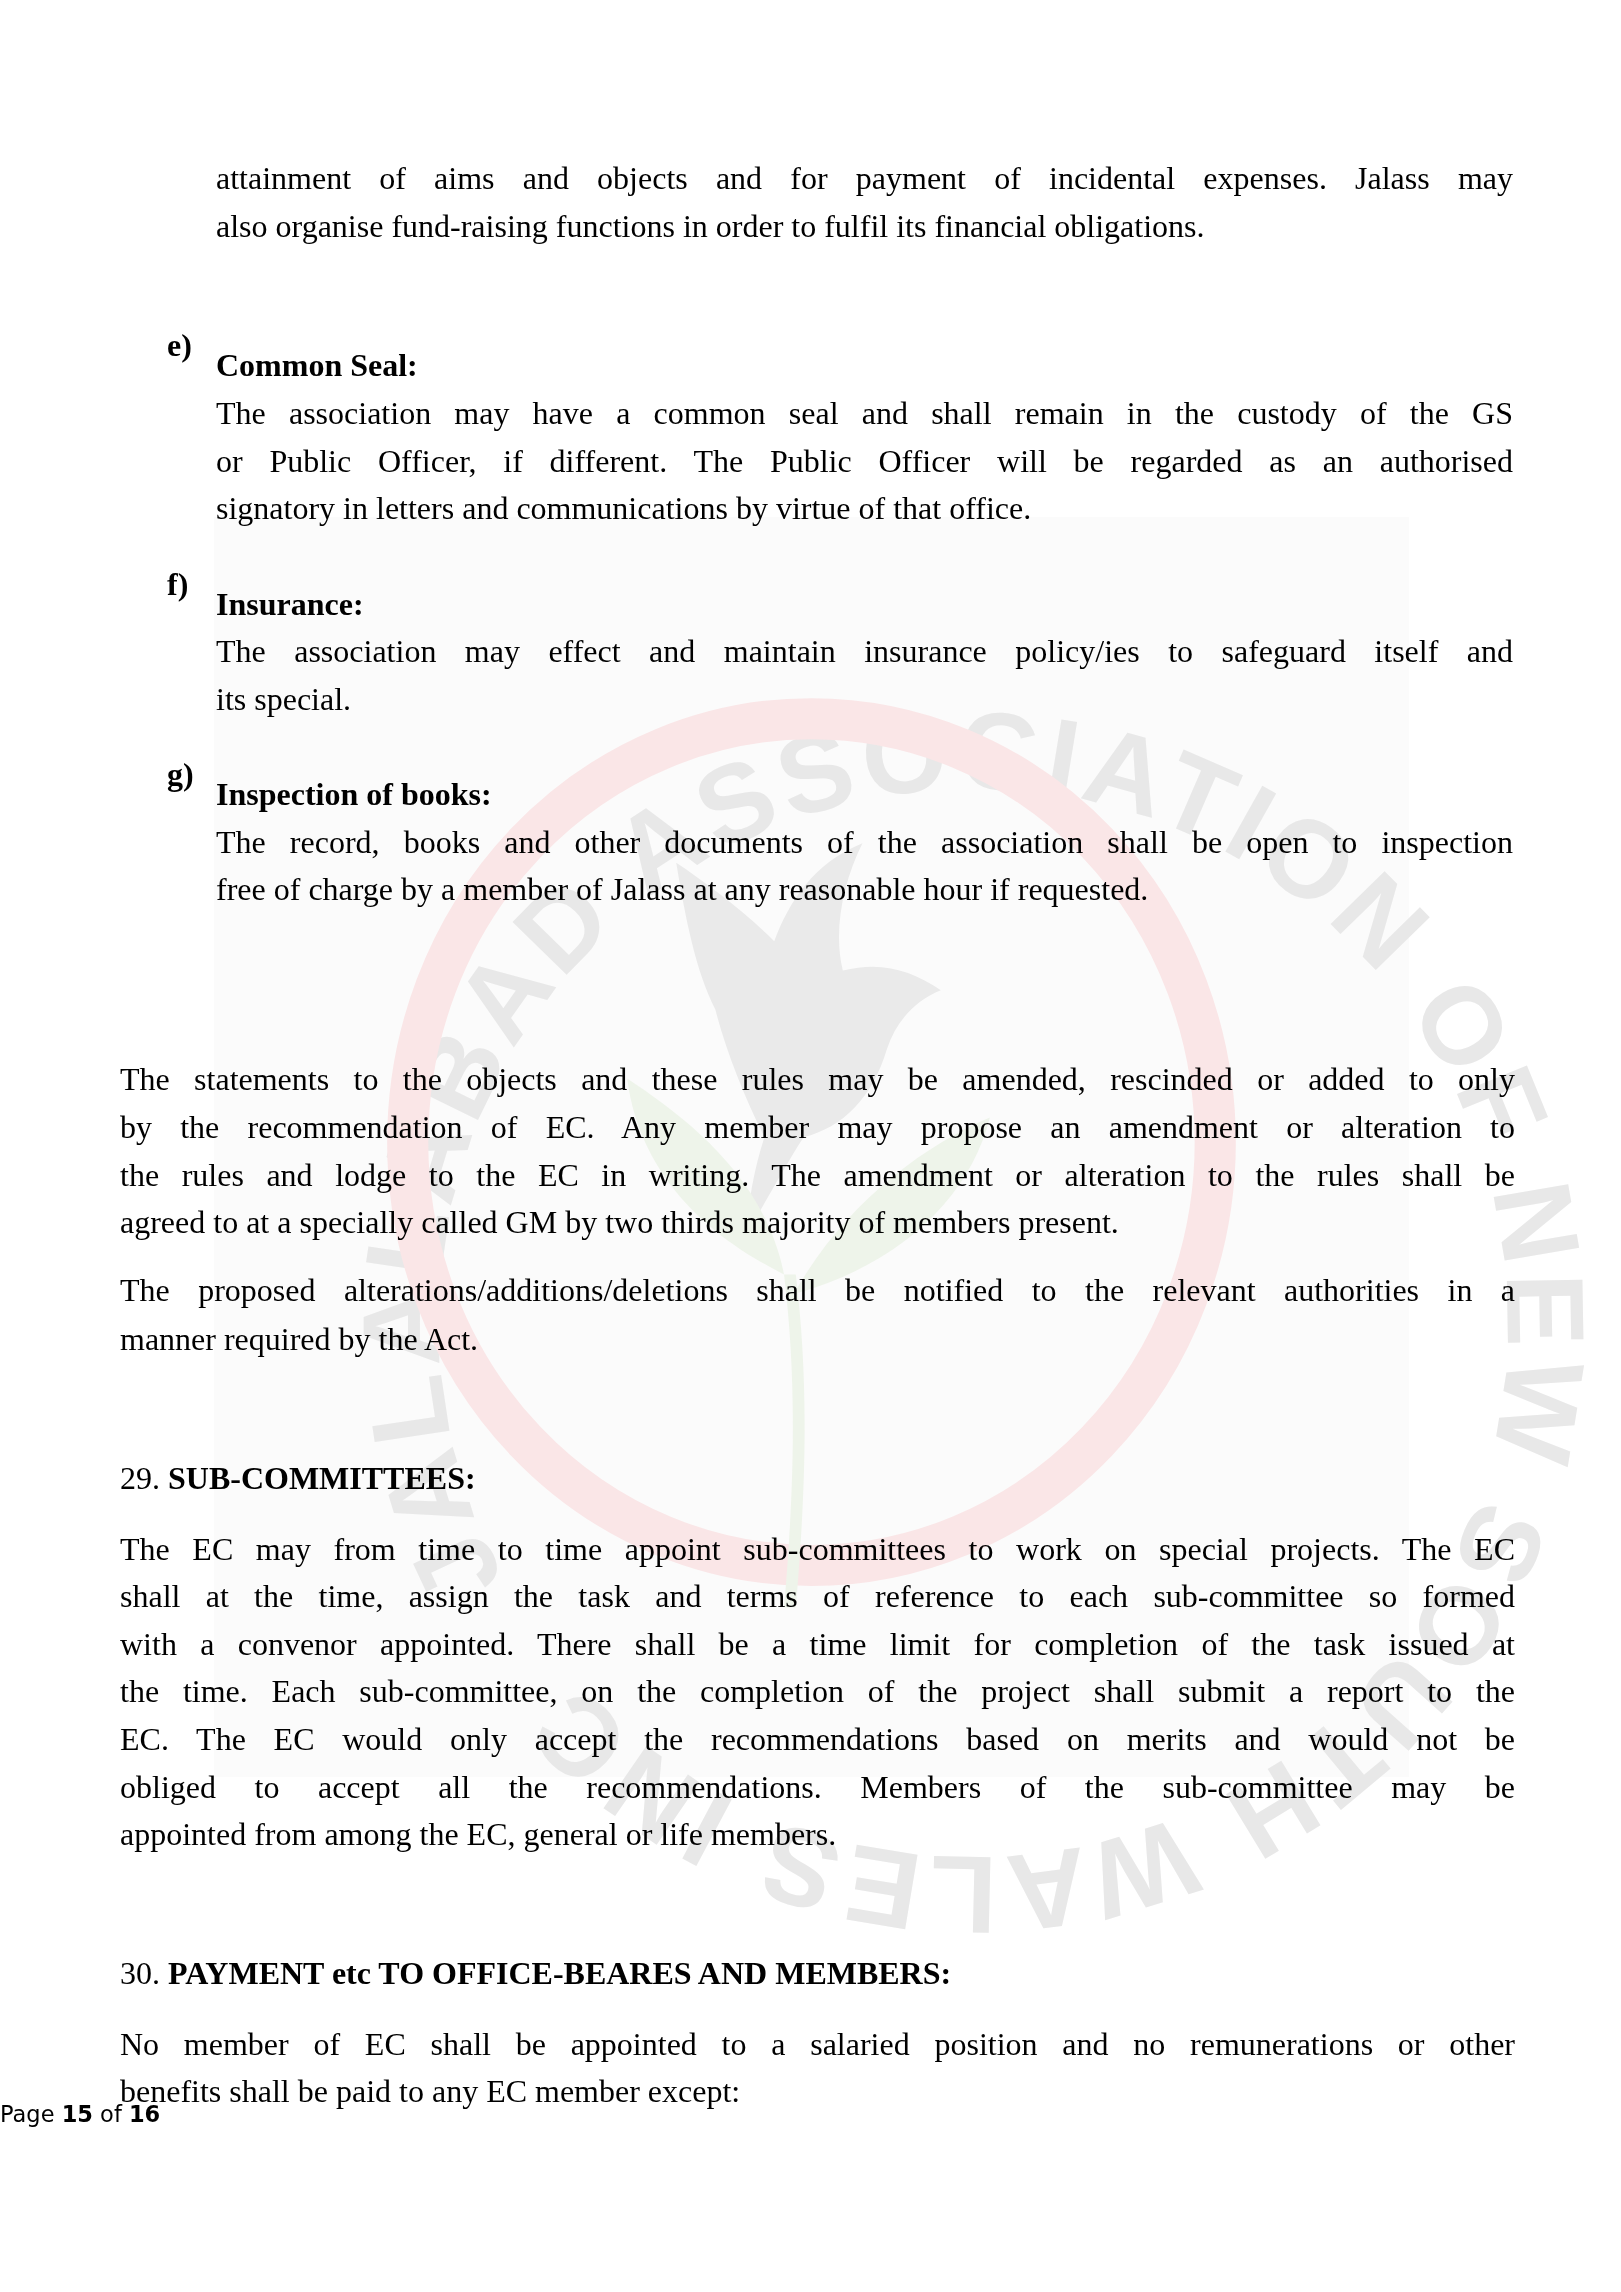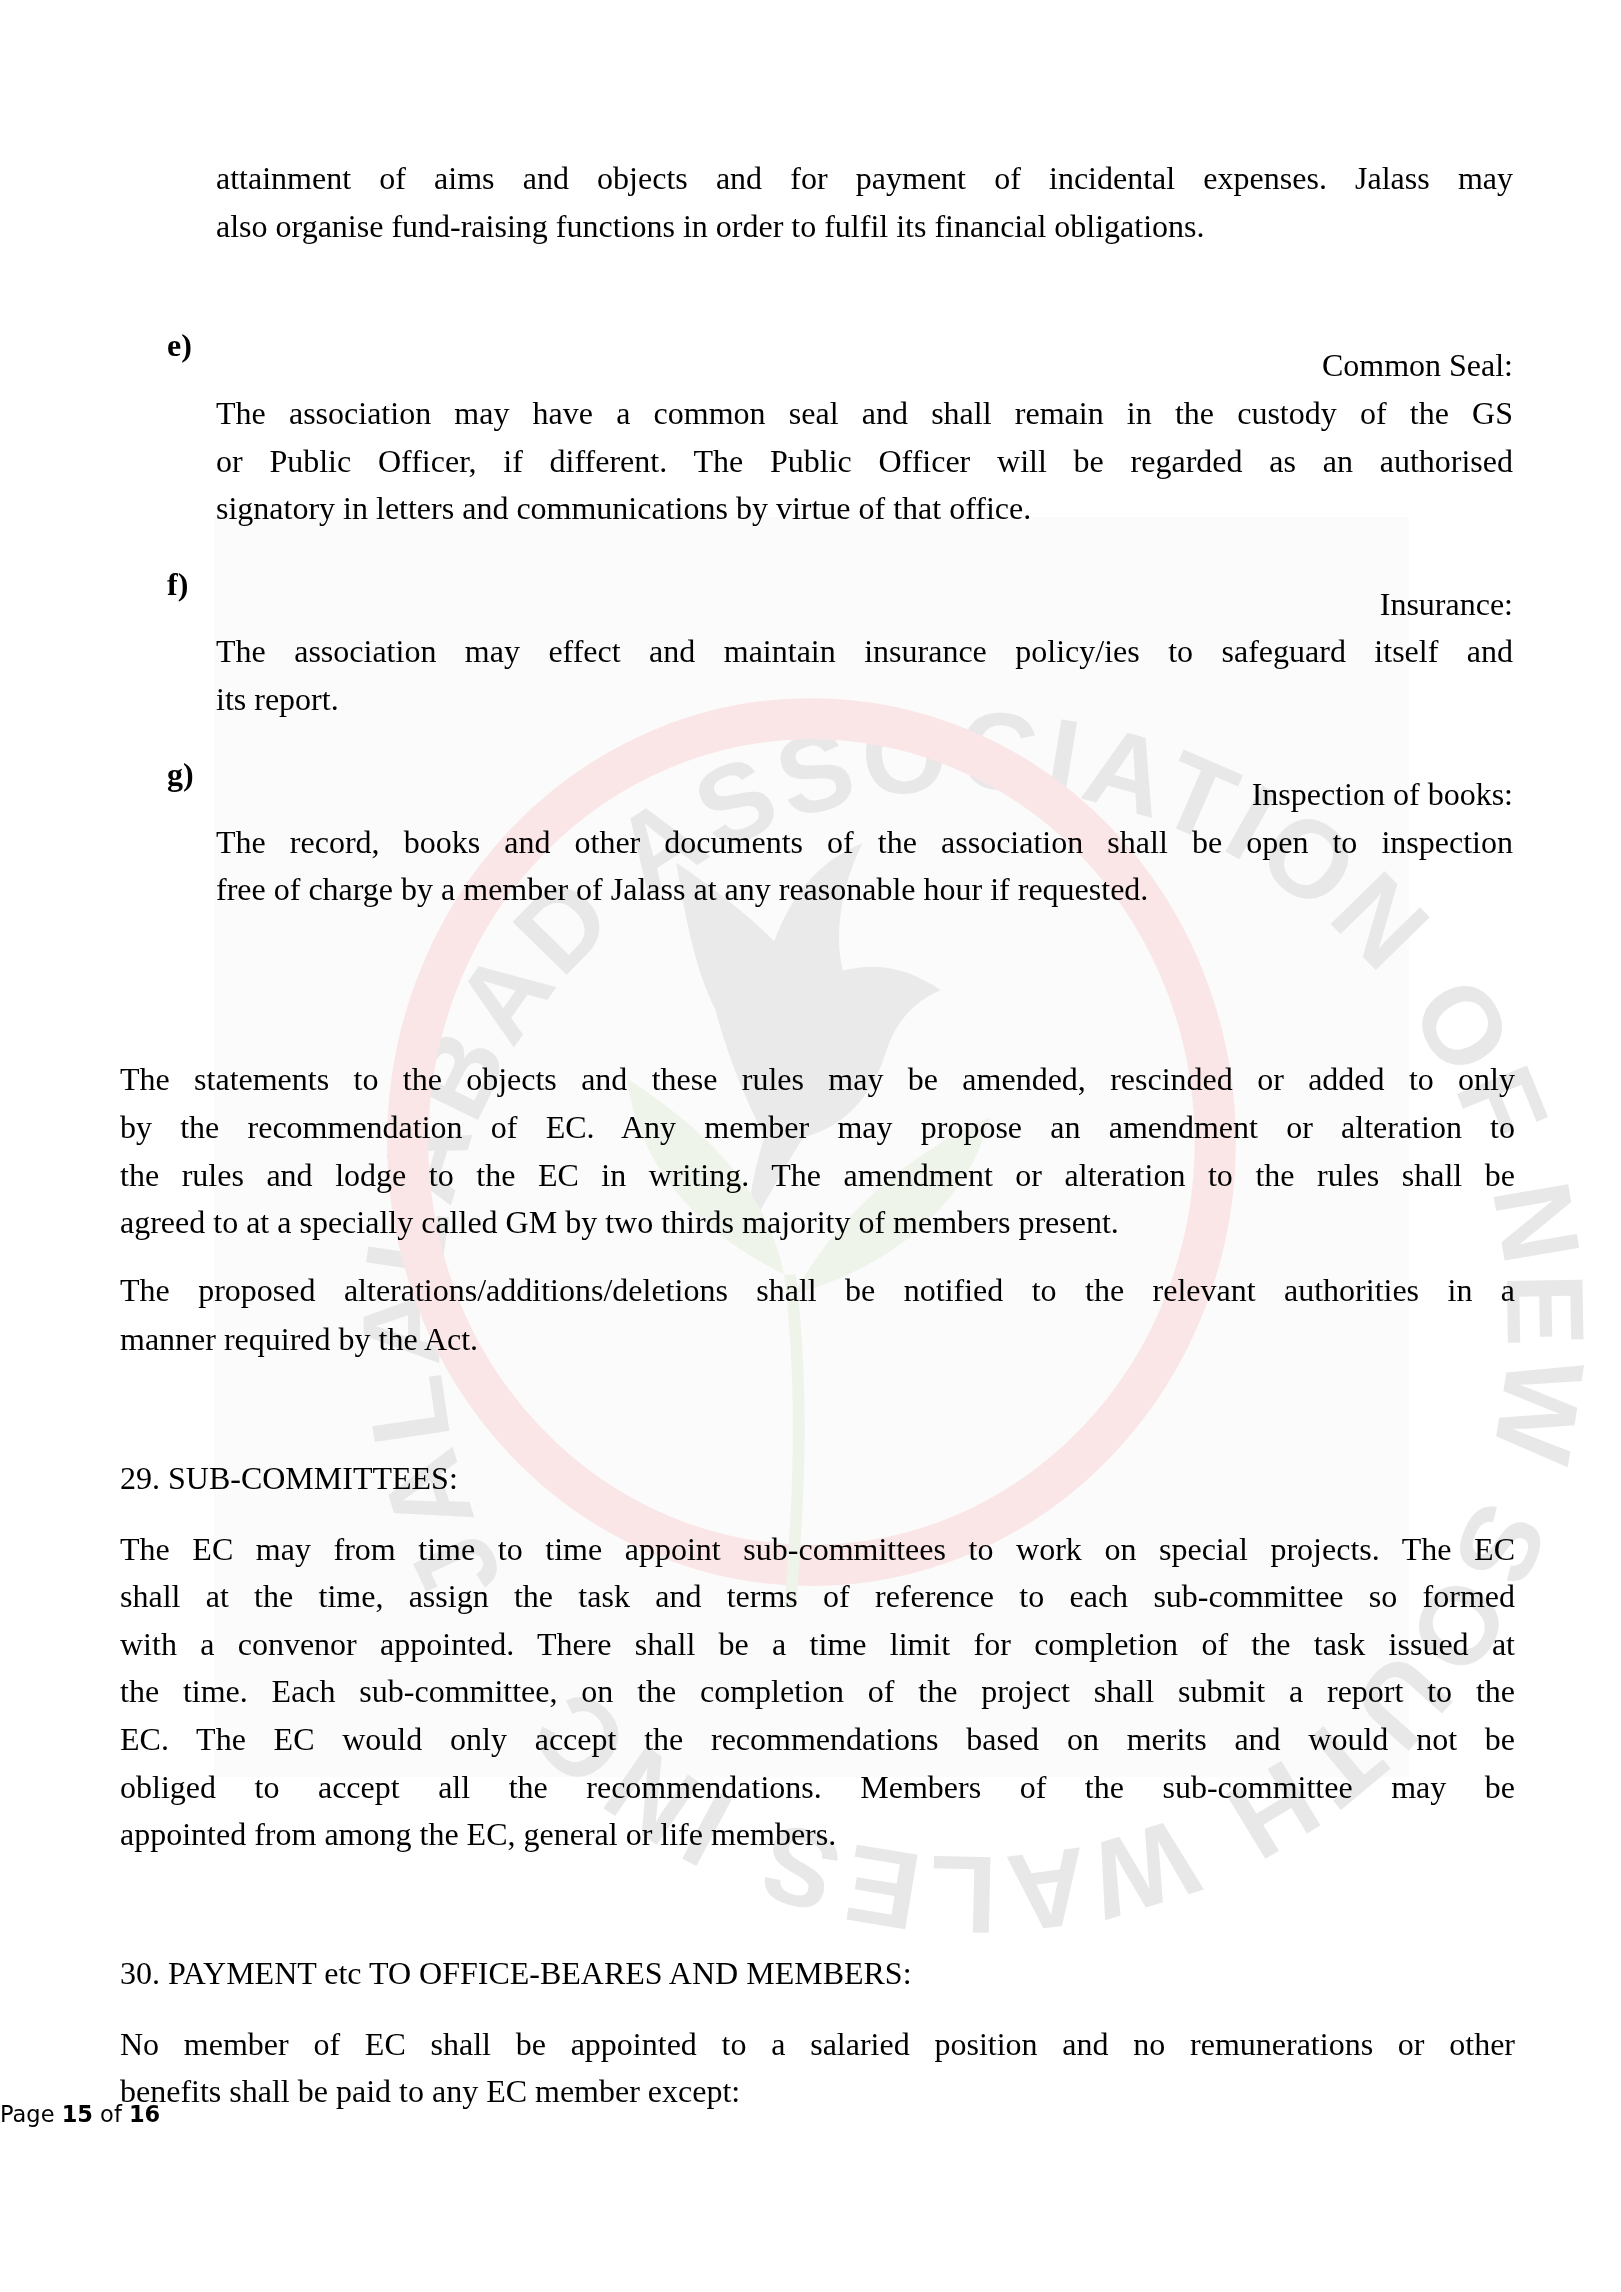--- a/index.html
+++ b/index.html
@@ -13,21 +13,21 @@
     font-size: 32px;
     line-height: 47px;
     height: 47px;
     color: #000000;
     white-space: nowrap;
   }
   .line.full { text-align: justify; text-align-last: justify; white-space: normal; overflow: hidden; }
   .body-l { left: 120px; width: 1395px; }
   .sub-l { left: 216px; width: 1297px; margin-top: 20px; }
   .marker { left: 167px; font-weight: bold; }
-  .bold { font-weight: normal; text-align: right; }
+  .bold { font-weight: bold; }
   .sec-num { font-weight: normal; }
   .footer {
     position: absolute; left: 0; width: 1621px; 
     top: 2099px;
     font-family: "DejaVu Sans", "Liberation Sans", sans-serif;
     font-size: 22.5px; line-height: 31px; color: #000;
   }
   .footer b { font-weight: bold; }
 </style>
 </head>
@@ -62,21 +62,21 @@
 
   <div class="line marker" style="top:322px">e)</div>
   <div class="line sub-l bold" style="top:322px">Common Seal:</div>
   <div class="line sub-l full" style="top:370px">The association may have a common seal and shall remain in the custody of the GS</div>
   <div class="line sub-l full" style="top:418px">or Public Officer, if different. The Public Officer will be regarded as an authorised</div>
   <div class="line sub-l" style="top:465px">signatory in letters and communications by virtue of that office.</div>
 
   <div class="line marker" style="top:561px">f)</div>
   <div class="line sub-l bold" style="top:561px">Insurance:</div>
   <div class="line sub-l full" style="top:608px">The association may effect and maintain insurance policy/ies to safeguard itself and</div>
-  <div class="line sub-l" style="top:656px">its report.</div>
+  <div class="line sub-l" style="top:656px">its special.</div>
 
   <div class="line marker" style="top:751px">g)</div>
   <div class="line sub-l bold" style="top:751px">Inspection of books:</div>
   <div class="line sub-l full" style="top:799px">The record, books and other documents of the association shall be open to inspection</div>
   <div class="line sub-l" style="top:846px">free of charge by a member of Jalass at any reasonable hour if requested.</div>
 
   <div class="line body-l full" style="top:1056px">The statements to the objects and these rules may be amended, rescinded or added to only</div>
   <div class="line body-l full" style="top:1104px">by the recommendation of EC. Any member may propose an amendment or alteration to</div>
   <div class="line body-l full" style="top:1152px">the rules and lodge to the EC in writing. The amendment or alteration to the rules shall be</div>
   <div class="line body-l" style="top:1199px">agreed to at a specially called GM by two thirds majority of members present.</div>

